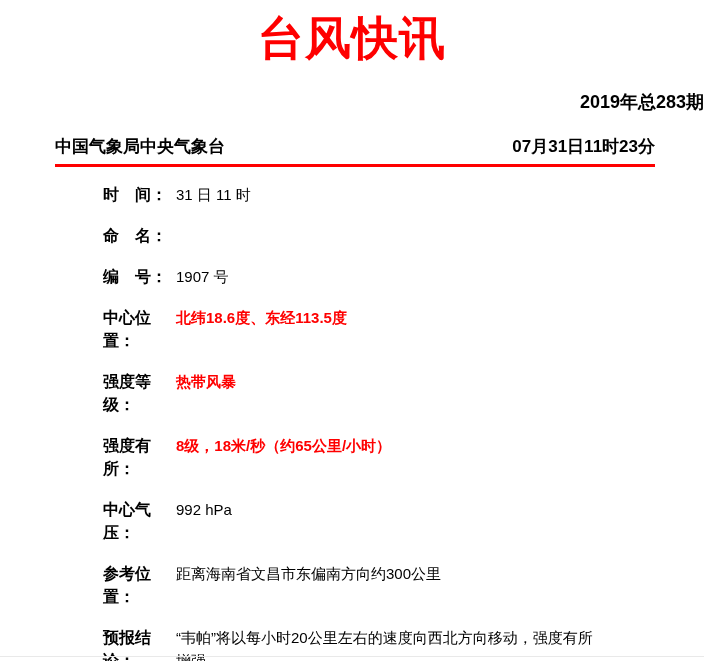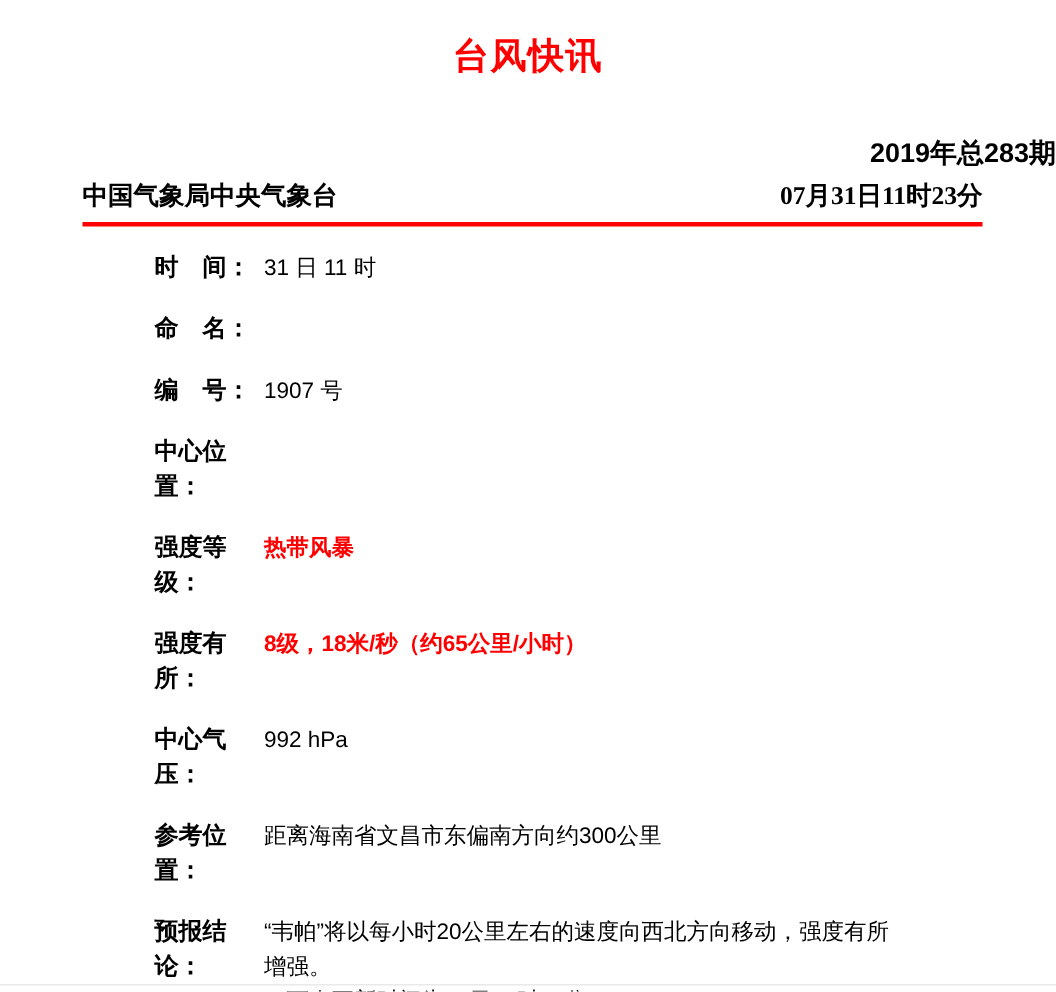--- a/index.html
+++ b/index.html
@@ -4,31 +4,31 @@
 <style>
   * { margin:0; padding:0; box-sizing:border-box; }
   html,body { background:#ffffff; }
   body {
     width:704px; height:661px; position:relative; overflow:hidden;
     font-family:"Liberation Sans","DejaVu Sans",sans-serif;
     color:#000000;
   }
   .page-title {
     padding-top:21px; text-align:center;
-    font-size:24px; line-height:34px; font-weight:bold;
+    font-size:46px; line-height:34px; font-weight:bold;
     color:#fe0000; letter-spacing:1px;
   }
   .issue-line {
     margin-top:38px; text-align:right;
     font-size:18px; line-height:18px; font-weight:bold;
   }
   .content { margin-left:55px; width:600px; }
   .masthead {
-    margin-top:11px; display:flex; justify-content:space-between; align-items:baseline;
-    font-size:17px; line-height:17px; font-weight:bold;font-family:Liberation Serif, serif;
+    margin-top:27px; display:flex; justify-content:space-between; align-items:baseline;
+    font-size:17px; line-height:17px; font-weight:bold;
   }
   .redline { margin-top:9px; height:3px; background:#fe0000; }
   .bulletin-table { margin-top:16px; }
   .row { display:flex; margin-bottom:18px; }
   .field-label {
     flex:0 0 121px; width:121px;
     font-size:16px; line-height:23px; font-weight:bold;
     white-space:pre-wrap;
     padding-left:48px;
   }
@@ -69,20 +69,21 @@
       <div class="field-label">命　名：</div>
     </div>
 
     <div class="row">
       <div class="field-label">编　号：</div>
       <div class="field-value" data-color="black">1907 号</div>
     </div>
 
     <div class="row">
       <div class="field-label">中心位置：</div>
+      <div class="field-value" data-color="red">北纬18.6度、东经113.5度</div>
     </div>
 
     <div class="row">
       <div class="field-label">强度等级：</div>
       <div class="field-value" data-color="red">热带风暴</div>
     </div>
 
     <div class="row">
       <div class="field-label">强度有所：</div>
       <div class="field-value" data-color="red">8级，18米/秒（约65公里/小时）</div>

